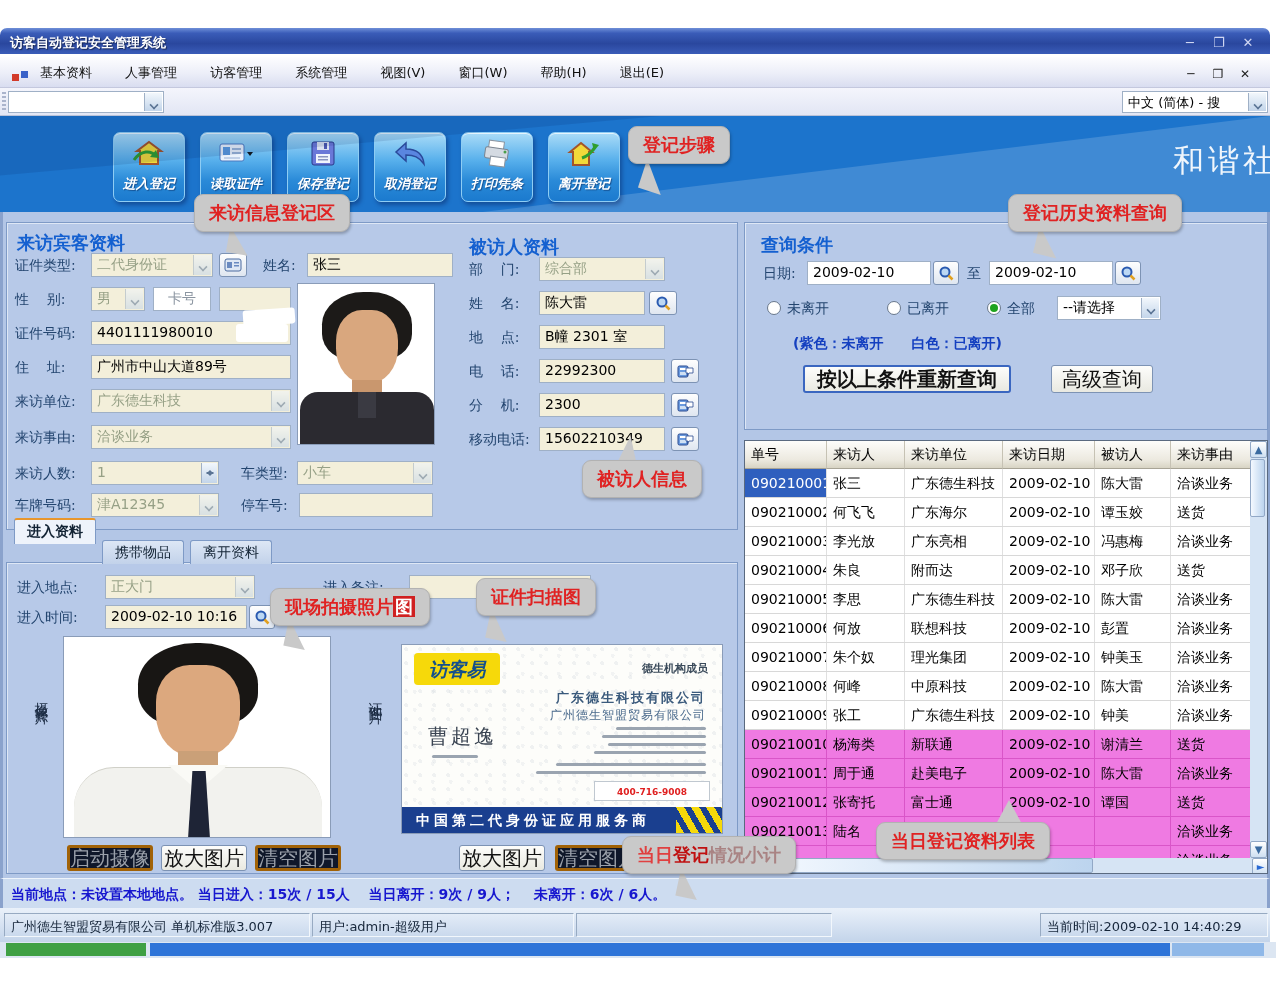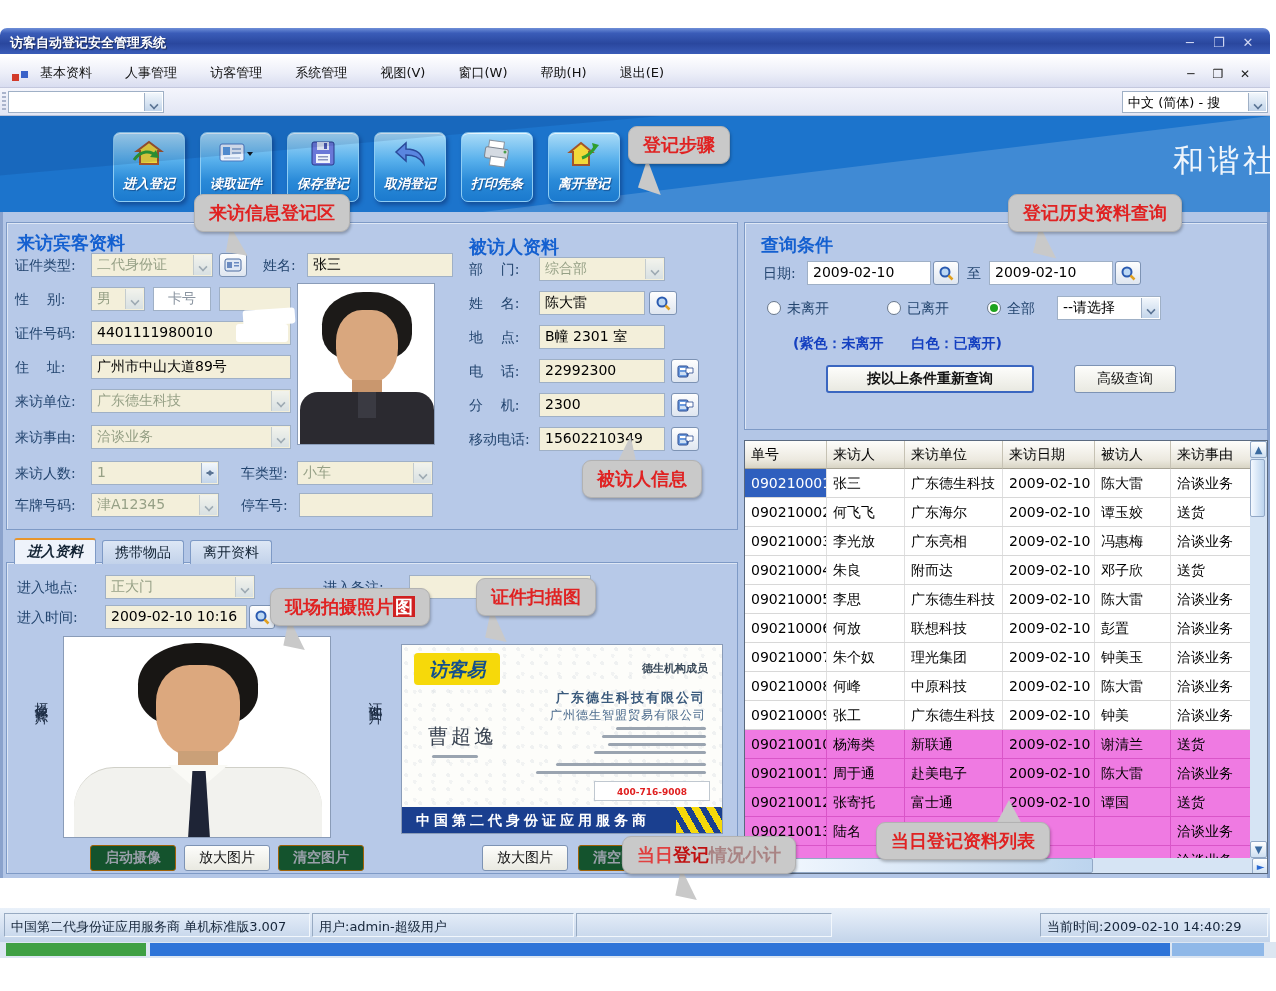--- a/index.html
+++ b/index.html
@@ -58,24 +58,24 @@
   .combo .car::after { content:''; position:absolute; left:5px; top:8px; width:6px; height:6px;
     border-right:2px solid #5a7494; border-bottom:2px solid #5a7494; transform:rotate(45deg) scale(.8); }
   .combo.dis .car { opacity:.55; }
   .spin { position:absolute; right:1px; top:1px; bottom:1px; width:16px;
     background:linear-gradient(180deg,#f2f7fc,#c3d5ea); border-left:1px solid #9fb0c6; }
   .spin i { position:absolute; left:4px; width:0; height:0; border:4px solid transparent; }
   .spin .up { top:3px; border-bottom-color:#5a7494; }
   .spin .dn { bottom:3px; border-top-color:#5a7494; }
   .icbtn { position:absolute; width:28px; height:24px; border:1px solid #7d93b4; border-radius:3px;
     background:linear-gradient(180deg,#fefefe,#dfe6f0); display:flex; align-items:center; justify-content:center; }
-  .xbtn { position:absolute; border:1px solid #7d93b4; border-radius:3px; font-size:14px; color:#111;
-    background:linear-gradient(180deg,#fdfdfb,#e9e9e1); display:flex; align-items:center; justify-content:center;margin-left:23px; }
+  .xbtn { position:absolute; border:1px solid #7d93b4; border-radius:3px; font-size:20px; color:#111;
+    background:linear-gradient(180deg,#fdfdfb,#e9e9e1); display:flex; align-items:center; justify-content:center; }
   .xbtn.def { border:2px solid #3a66c0; font-weight:bold; }
-  .xbtn.flat { border:1px solid #a16207; background:#14532d; color:#9aa0aa;font-weight:bold; }
+  .xbtn.flat { border:3px solid #a16207; background:#0f172a; color:#9aa0aa; }
   .radio { position:absolute; width:14px; height:14px; border-radius:50%;
     border:1px solid #69788c; background:#fff; }
   .radio.on::after { content:''; display:block; width:8px; height:8px; margin:2px;
     border-radius:50%; background:#1ea31e; }
 
   
   .grid { position:absolute; left:744px; top:440px; width:524px; height:434px;
     border:1px solid #5a6a80; background:#fff; overflow:hidden; }
   .thead { position:absolute; left:0; top:0; width:507px; height:28px; display:flex; }
   .th { flex:none; background:linear-gradient(180deg,#fdfdfb 0%,#ece9df 70%,#d8d4c4 100%);
@@ -548,21 +548,21 @@
       <span class="sbtn" style="left:0;top:400px;">▼</span>
     </div>
 
     <div class="sbar" style="left:0;top:417px;width:524px;height:17px;">
       <span class="sbtn" style="left:0;top:0;">◄</span>
       <span class="sthumb" style="left:18px;top:0;width:330px;height:15px;"></span>
       <span class="sbtn" style="right:0;top:0;color:#2a6ad4;">►</span>
     </div>
   </div>
 
-  <div class="tab active" style="left:14px;top:538px;z-index:5;font-style:italic;">进入资料</div>
+  <div class="tab active" style="left:14px;top:518px;z-index:5;">进入资料</div>
   <div class="tab" style="left:102px;top:540px;z-index:5;">携带物品</div>
   <div class="tab" style="left:190px;top:540px;z-index:5;">离开资料</div>
 
   <div class="panel" style="left:6px;top:562px;width:732px;height:312px;">
     <span class="lbl" style="left:10px;top:16px;">进入地点:</span>
     <div class="fld dis combo dis" style="left:98px;top:12px;width:150px;height:24px;">
       <span>正大门</span><span class="car"></span>
     </div>
     <span class="lbl" style="left:316px;top:16px;">进入备注:</span>
     <div class="fld" style="left:402px;top:12px;width:182px;height:24px;"></div>
@@ -606,23 +606,24 @@
       <span class="gline" style="right:16px;top:118px;width:150px;"></span>
       <span class="gline" style="right:16px;top:126px;width:170px;"></span>
       <div class="abs" style="right:12px;top:136px;width:116px;height:20px;background:#fff;border:1px solid #c0c8d0;font-size:9px;font-weight:bold;color:#e02020;text-align:center;padding-top:5px;">400-716-9008</div>
       <div class="abs" style="left:0;bottom:0;width:322px;height:26px;background:#1a3f8f;color:#fff;font-size:14px;font-weight:bold;letter-spacing:4px;padding:5px 0 0 14px;">中国第二代身份证应用服务商</div>
       <div class="abs" style="right:0;bottom:0;width:46px;height:26px;background:repeating-linear-gradient(60deg,#f6d90a 0 7px,#1a3f8f 7px 13px);"></div>
     </div>
     <div class="xbtn" style="left:452px;top:282px;width:86px;height:26px;">放大图片</div>
     <div class="xbtn flat" style="left:548px;top:282px;width:86px;height:26px;">清空图片</div>
   </div>
 
+  <div class="abs statusline">当前地点：未设置本地地点。 当日进入：15次 / 15人　 当日离开：9次 / 9人；　 未离开：6次 / 6人。</div>
 
   <div class="abs statusbar">
-    <div class="seg" style="left:4px;width:306px;">中国第二代身份证应用服务商 单机标准版3.007</div>
+    <div class="seg" style="left:4px;width:306px;">广州德生智盟贸易有限公司 单机标准版3.007</div>
     <div class="seg" style="left:312px;width:262px;">用户:admin-超级用户</div>
     <div class="seg" style="left:576px;width:256px;"></div>
     <div class="seg" style="left:1040px;width:228px;">当前时间:2009-02-10 14:40:29</div>
   </div>
 
   <div class="abs bstrip">
     <span class="abs" style="left:6px;top:1px;width:140px;height:13px;background:#3fa044;"></span>
     <span class="abs" style="left:150px;top:1px;width:1020px;height:13px;background:#2e74d8;"></span>
     <span class="abs" style="left:1172px;top:1px;width:92px;height:13px;background:#8fb8e8;"></span>
   </div>

